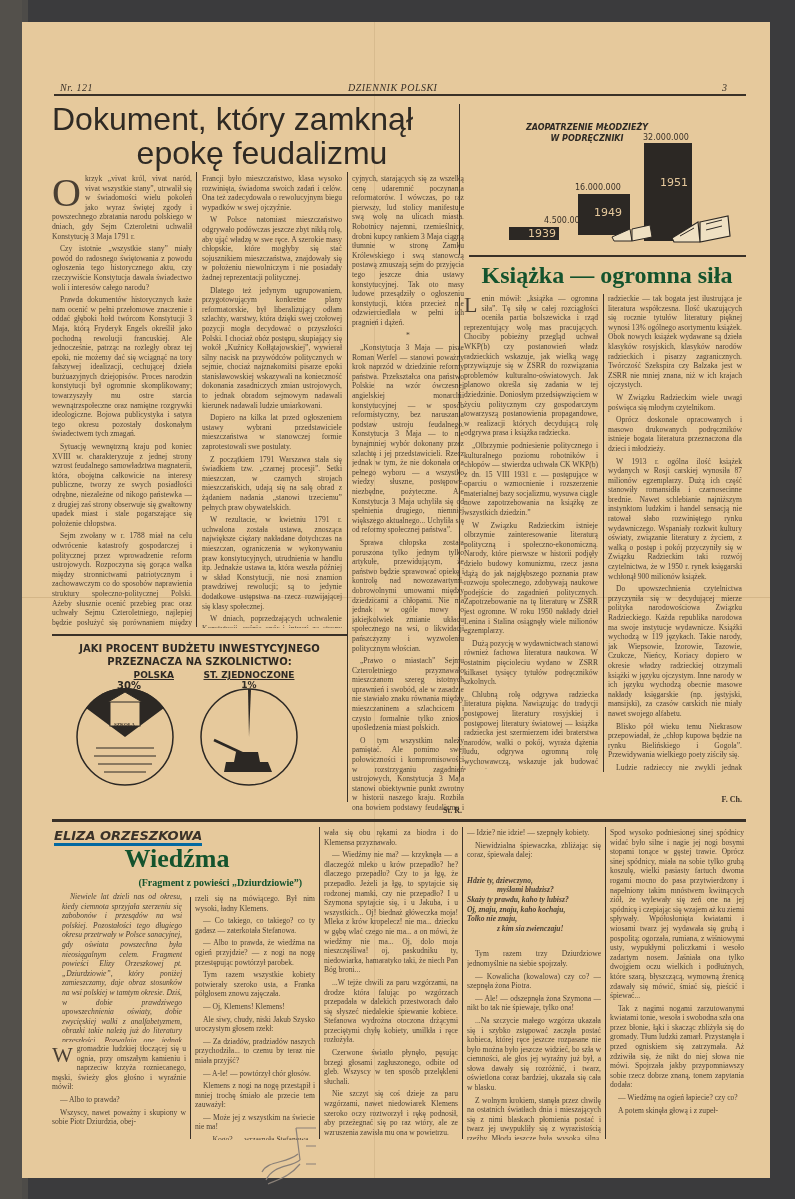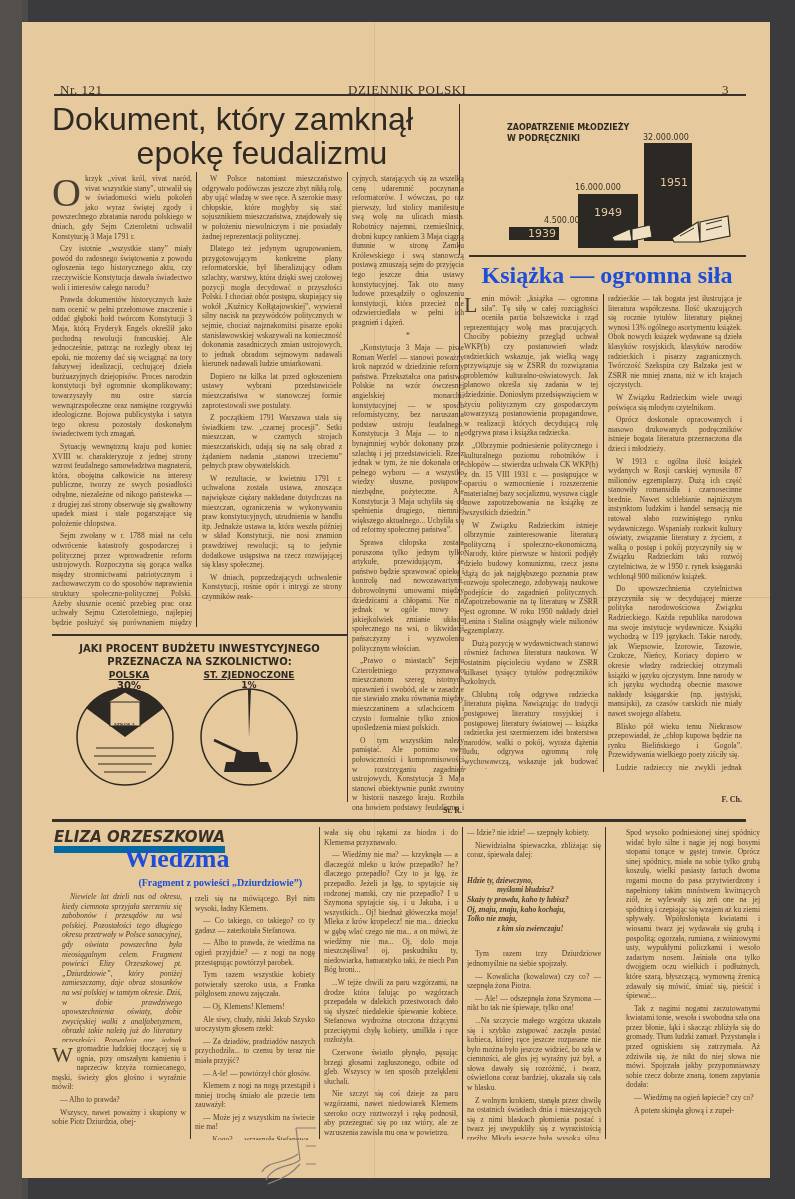--- a/index.html
+++ b/index.html
@@ -3,27 +3,27 @@
 <meta charset="utf-8">
 <style>
   html,body{margin:0;padding:0;}
   body{width:795px;height:1199px;background:#3b3b3d;position:relative;overflow:hidden;font-family:"Liberation Serif",serif;color:#3a3128;}
   .leftstrip{position:absolute;left:0;top:0;width:22px;height:1199px;background:#4a4744;}
   .leftpage{position:absolute;left:0;top:0;width:28px;height:1199px;background:#5a5650;opacity:.6;}
   .paper{position:absolute;left:22px;top:22px;width:748px;height:1156px;background:#e6c99c;}
   .paper .fold{position:absolute;left:0;top:575px;width:100%;height:1px;background:#d4b688;}
   .paper .vfold{position:absolute;left:352px;top:0;width:1px;height:100%;background:#d8bb8e;}
   .abs{position:absolute;}
-  .hdr{font-size:13px;letter-spacing:.5px;}
+  .hdr{font-size:10px;letter-spacing:.5px;font-style:italic;}
   .rule{position:absolute;height:3px;background:#3a3128;}
   .thin{position:absolute;width:1px;background:#3a3128;}
   .col{position:absolute;font-size:7.6px;line-height:9.6px;text-align:justify;overflow:hidden;color:#4a3f33;}
   .col p{margin:0 0 3px 0;text-indent:8px;}
   .sans-title{font-family:"Liberation Sans",sans-serif;font-weight:normal;color:#2f2a24;}
-  .serif-title{font-family:"Liberation Serif",serif;font-weight:bold;color:#1d4ed8;}
+  .serif-title{font-family:"Liberation Serif",serif;font-weight:bold;color:#14532d;}
   .dropcap{float:left;font-size:40px;line-height:34px;margin:2px 4px 0 0;font-family:"Liberation Serif",serif;}
   .handlabel{font-family:"DejaVu Sans",sans-serif;font-weight:bold;color:#2f2a24;}
   .bar{position:absolute;background:#2c2824;color:#e6c99c;font-family:"DejaVu Sans",sans-serif;font-size:11px;text-align:right;}
   .barlbl{position:absolute;font-family:"DejaVu Sans",sans-serif;font-size:8px;color:#3a3128;}
   .italic{font-style:italic;}
   .poem{font-style:italic;font-weight:bold;margin:16px 0;}
   .sig{text-align:right;font-weight:bold;font-size:8px;}
 </style>
 </head>
 <body>
@@ -48,48 +48,49 @@
     <span class="dropcap">O</span>
     <p style="text-indent:0">krzyk „vivat król, vivat naród, vivat wszystkie stany”, utrwalił się w świadomości wielu pokoleń jako wyraz świętej zgody i powszechnego zbratania narodu polskiego w dniach, gdy Sejm Czteroletni uchwalił Konstytucję 3 Maja 1791 r.</p>
     <p>Czy istotnie „wszystkie stany” miały powód do radosnego świętowania z powodu ogłoszenia tego historycznego aktu, czy rzeczywiście Konstytucja dawała świadectwo woli i interesów całego narodu?</p>
     <p>Prawda dokumentów historycznych każe nam ocenić w pełni przełomowe znaczenie i oddać głęboki hołd twórcom Konstytucji 3 Maja, którą Fryderyk Engels określił jako pochodną rewolucji francuskiej. Ale jednocześnie, patrząc na rozległy obraz tej epoki, nie możemy dać się wciągnąć na tory fałszywej idealizacji, cechującej dzieła burżuazyjnych dziejopisów. Proces narodzin konstytucji był ogromnie skomplikowany; towarzyszyły mu ostre starcia wewnątrzspołeczne oraz namiętne rozgrywki ideologiczne. Bojowa publicystyka i satyra tego okresu pozostały doskonałym świadectwem tych zmagań.</p>
     <p>Sytuację wewnętrzną kraju pod koniec XVIII w. charakteryzuje z jednej strony wzrost feudalnego samowładztwa magnaterii, która, obojętna całkowicie na interesy publiczne, tworzy ze swych posiadłości odrębne, niezależne od nikogo państewka — z drugiej zaś strony obserwuje się gwałtowny upadek miast i stale pogarszające się położenie chłopstwa.</p>
     <p>Sejm zwołany w r. 1788 miał na celu odwrócenie katastrofy gospodarczej i politycznej przez wprowadzenie reform ustrojowych. Rozpoczyna się gorąca walka między stronnictwami patriotycznym i zachowawczym co do sposobów naprawienia struktury społeczno-politycznej Polski. Ażeby słusznie ocenić przebieg prac oraz uchwały Sejmu Czteroletniego, najlepiej będzie posłużyć się porównaniem między ówczesnym stanem rzeczy w Polsce i we Francji.</p>
 
   </div>
   <div class="thin" style="left:174px;top:150px;height:455px;"></div>
   <div class="col" style="left:180px;top:152px;width:140px;height:454px;">
+    <p style="text-indent:0">Francji było mieszczaństwo, klasa wysoko rozwinięta, świadoma swoich zadań i celów. Ona też zadecydowała o rewolucyjnym biegu wypadków w swej ojczyźnie.</p>
     <p>W Polsce natomiast mieszczaństwo odgrywało podówczas jeszcze zbyt nikłą rolę, aby ująć władzę w swe ręce. A szerokie masy chłopskie, które mogłyby się stać sojusznikiem mieszczaństwa, znajdowały się w położeniu niewolniczym i nie posiadały żadnej reprezentacji politycznej.</p>
     <p>Dlatego też jedynym ugrupowaniem, przygotowującym konkretne plany reformatorskie, był liberalizujący odłam szlachty, warstwy, która dzięki swej czołowej pozycji mogła decydować o przyszłości Polski. I chociaż obóz postępu, skupiający się wokół „Kuźnicy Kołłątajowskiej”, wywierał silny nacisk na przywódców politycznych w sejmie, chociaż najznakomitsi pisarze epoki stanisławowskiej wskazywali na konieczność dokonania zasadniczych zmian ustrojowych, to jednak obradom sejmowym nadawali kierunek nadawali ludzie umiarkowani.</p>
     <p>Dopiero na kilka lat przed ogłoszeniem ustawy wybrani przedstawiciele mieszczaństwa w stanowczej formie zaprotestowali swe postulaty.</p>
     <p>Z początkiem 1791 Warszawa stała się świadkiem tzw. „czarnej procesji”. Setki mieszczan, w czarnych strojach mieszczańskich, udają się na salę obrad z żądaniem nadania „stanowi trzeciemu” pełnych praw obywatelskich.</p>
     <p>W rezultacie, w kwietniu 1791 r. uchwalona została ustawa, znosząca największe ciężary nakładane dotychczas na mieszczan, ograniczenia w wykonywaniu praw konstytucyjnych, utrudnienia w handlu itp. Jednakże ustawa ta, która weszła później w skład Konstytucji, nie nosi znamion prawdziwej rewolucji; są to jedynie dodatkowe ustępstwa na rzecz rozwijającej się klasy społecznej.</p>
     <p>W dniach, poprzedzających uchwalenie Konstytucji, rośnie opór i intrygi ze strony czynników reak-</p>
   </div>
   <div class="thin" style="left:325px;top:150px;height:630px;"></div>
   <div class="col" style="left:330px;top:152px;width:112px;height:640px;">
     <p style="text-indent:0">cyjnych, starających się za wszelką cenę udaremnić poczynania reformatorów. I wówczas, po raz pierwszy, lud stolicy manifestuje swą wolę na ulicach miasta. Robotnicy najemni, rzemieślnicy, drobni kupcy rankiem 3 Maja ciągną tłumnie w stronę Zamku Królewskiego i swą stanowczą postawą zmuszają sejm do przyjęcia tego jeszcze dnia ustawy konstytucyjnej. Tak oto masy ludowe przesądziły o ogłoszeniu konstytucji, która przecież nie odzwierciedlała w pełni ich pragnień i dążeń.</p>
     <p style="text-align:center;text-indent:0">*</p>
     <p>„Konstytucja 3 Maja — pisze Roman Werfel — stanowi poważny krok naprzód w dziedzinie reformy państwa. Przekształca ona państwo Polskie na wzór ówczesnej angielskiej monarchii konstytucyjnej — w sposób reformistyczny, bez naruszania podstaw ustroju feudalnego. Konstytucja 3 Maja — to nie bynajmniej wybór dokonany przez szlachtę i jej przedstawicieli. Rzecz jednak w tym, że nie dokonała ona pełnego wyboru — a wszystko wiedzy słuszne, postępowe, niezbędne, pożyteczne. Ale Konstytucja 3 Maja uchyliła się od spełnienia drugiego, niemniej większego aktualnego... Uchyliła się od reformy społecznej państwa”.</p>
     <p>Sprawa chłopska została poruszona tylko jednym tylko artykułe, przewidującym, że państwo będzie sprawować opiekę i kontrolę nad nowozawartymi, dobrowolnymi umowami między dziedzicami a chłopami. Nie ma jednak w ogóle mowy o jakiejkolwiek zmianie układu społecznego na wsi, o likwidacji pańszczyzny i wyzwoleniu politycznym włościan.</p>
     <p>„Prawo o miastach” Sejmu Czteroletniego przyznawało mieszczanom szereg istotnych uprawnień i swobód, ale w zasadzie nie stawiało znaku równania między mieszczaninem a szlachcicem i czysto formalnie tylko zniosło upośledzenia miast polskich.</p>
     <p>O tym wszystkim należy pamiętać. Ale pomimo swej połowiczności i kompromisowości w rozstrzyganiu zagadnień ustrojowych, Konstytucja 3 Maja stanowi obiektywnie punkt zwrotny w historii naszego kraju. Rozbiła ona bowiem podstawy feudalizmu i przyniosła zapowiedź nowej epoki, w której warstwy upośledzone zaczną coraz odważniej domagać się swoich praw.</p>
 
   </div>
   <div class="abs sig" style="left:330px;top:784px;width:110px;">St. R.</div>
 
-  <div class="abs handlabel" style="left:485px;top:100px;width:160px;text-align:left;font-size:8px;line-height:11px;">
+  <div class="abs handlabel" style="left:485px;top:100px;width:160px;text-align:center;font-size:8px;line-height:11px;font-style:italic;">
     <div>ZAOPATRZENIE MŁODZIEŻY</div>
     <div>W PODRĘCZNIKI</div>
   </div>
   <div>
     <div class="barlbl" style="left:487px;top:194px;margin-left:35px;">4.500.000</div>
     <div class="bar" style="left:487px;top:205px;width:47px;height:13px;padding-right:3px;"><span>1939</span></div>
     <div class="barlbl" style="left:553px;top:161px;">16.000.000</div>
-    <div class="bar" style="left:556px;top:172px;width:44px;height:54px;padding-right:16px;line-height:38px;"><span>1949</span></div>
+    <div class="bar" style="left:556px;top:172px;width:44px;height:41px;padding-right:8px;line-height:38px;"><span>1949</span></div>
     <div class="barlbl" style="left:621px;top:111px;">32.000.000</div>
     <div class="bar" style="left:622px;top:121px;width:44px;height:98px;padding-right:4px;line-height:80px;"><span>1951</span></div>
     <svg class="abs" style="left:588px;top:195px;" width="44" height="26">
         <path d="M2 20 L20 12 L22 24 L4 24Z M22 12 L40 8 L42 20 L22 24Z" fill="#efe0c2" stroke="#2c2824" stroke-width="1"></path>
       </svg>
     <svg class="abs" style="left:648px;top:188px;" width="62" height="34">
         <path d="M2 28 L28 12 L30 32 L4 32Z M30 12 L58 6 L60 26 L30 32Z" fill="#efe0c2" stroke="#2c2824" stroke-width="1.2"></path>
         <path d="M10 26 L24 18 M36 14 L52 10 M36 20 L52 16" stroke="#2c2824" stroke-width="1"></path>
       </svg>
   </div>
@@ -116,21 +117,21 @@
     <p>Blisko pół wieku temu Niekrasow przepowiadał, że „chłop kupowa będzie na rynku Bielińskiego i Gogola”. Przewidywania wielkiego poety ziściły się.</p>
     <p>Ludzie radzieccy nie zwykli jednak spoczywać na laurach. Realizowane przez długie lata wskazanie Stalina: „Działalność wydawnicza nie może się z dnia na dzień, ale z godziny na godzinę, bowiem słowo drukowane jest najostrzejszym i najpotężniejszym orężem naszej partii” — nie tylko, że nic nie utraciło ze swej aktualności, ale jest urzeczywistniane coraz szerzej i w coraz doskonalszy sposób.</p>
   </div>
   <div class="abs sig" style="left:586px;top:773px;width:134px;">F. Ch.</div>
 
   <div class="rule" style="left:30px;top:612px;width:295px;height:2px;"></div>
   <div class="abs handlabel" style="left:30px;top:620px;width:295px;text-align:center;font-size:10px;line-height:13px;">
     <div>JAKI PROCENT BUDŻETU INWESTYCYJNEGO</div>
     <div>PRZEZNACZA NA SZKOLNICTWO:</div>
   </div>
-  <div class="abs handlabel" style="left:62px;top:648px;width:90px;text-align:center;font-size:9px;text-decoration:underline;">POLSKA</div>
+  <div class="abs handlabel" style="left:62px;top:648px;width:90px;text-align:right;font-size:9px;text-decoration:underline;">POLSKA</div>
   <div class="abs handlabel" style="left:62px;top:658px;width:90px;text-align:center;font-size:10px;">30%</div>
   <div class="abs handlabel" style="left:172px;top:648px;width:110px;text-align:center;font-size:9px;text-decoration:underline;">ST. ZJEDNOCZONE</div>
   <div class="abs handlabel" style="left:172px;top:658px;width:110px;text-align:center;font-size:9px;">1%</div>
   <svg class="abs" style="left:52px;top:664px;" width="102" height="102">
     <circle cx="51" cy="51" r="48" fill="none" stroke="#2c2824" stroke-width="1.5"></circle>
     <path d="M51 51 L12 22 A48 48 0 0 1 90 22 Z" fill="#2c2824"></path>
     <rect x="36" y="14" width="30" height="26" fill="#e6c99c" stroke="#2c2824"></rect>
     <path d="M34 16 L51 6 L68 16Z" fill="#e6c99c" stroke="#2c2824"></path>
     <g stroke="#2c2824" stroke-width="1">
         <line x1="22" y1="62" x2="80" y2="62"></line>
@@ -142,21 +143,21 @@
   <svg class="abs" style="left:176px;top:664px;" width="102" height="102">
     <circle cx="51" cy="51" r="48" fill="none" stroke="#2c2824" stroke-width="1.5"></circle>
     <path d="M51 51 L50 3 L53 3 Z" fill="#2c2824"></path>
     <path d="M28 76 L70 76 L74 86 L26 86Z M38 66 L60 66 L62 76 L36 76Z" fill="#2c2824"></path>
     <line x1="16" y1="54" x2="46" y2="68" stroke="#2c2824" stroke-width="2.5"></line>
   </svg>
   <div class="abs" style="left:92px;top:700px;font-size:5px;font-weight:bold;">SZKOŁA</div>
 
   <div class="rule" style="left:30px;top:797px;width:694px;height:3px;"></div>
 
-  <div class="abs" style="left:32px;top:806px;font-family:'DejaVu Sans',sans-serif;font-size:15px;font-weight:bold;font-style:italic;border-bottom:7px solid #0369a1;">ELIZA ORZESZKOWA</div>
+  <div class="abs" style="left:32px;top:806px;font-family:'DejaVu Sans',sans-serif;font-size:13px;font-weight:bold;font-style:italic;border-bottom:3px solid #0369a1;">ELIZA ORZESZKOWA</div>
   <div class="abs serif-title" style="left:30px;top:822px;width:250px;text-align:center;font-size:26px;">Wiedźma</div>
   <div class="abs serif-title" style="left:30px;top:855px;width:250px;text-align:right;font-size:10px;">(Fragment z powieści „Dziurdziowie”)</div>
 
   <div class="col" style="left:40px;top:870px;width:120px;height:150px;">
     <p class="italic">Niewiele lat dzieli nas od okresu, kiedy ciemnota sprzyjała szerzeniu się zabobonów i przesądów na wsi polskiej. Pozostałości tego długiego okresu przetrwały w Polsce sanacyjnej, gdy oświata powszechna była nieosiągalnym celem. Fragment powieści Elizy Orzeszkowej pt. „Dziurdziowie”, który poniżej zamieszczamy, daje obraz stosunków na wsi polskiej w tamtym okresie. Dziś, w dobie prawdziwego upowszechnienia oświaty, dobie zwycięskiej walki z analfabetyzmem, obrazki takie należą już do literatury przeszłości. Pozwalają one jednak uzmysłowić sobie drogę, którąśmy w Polsce Ludowej w tej dziedzinie przebyli.</p>
   </div>
   <div class="col" style="left:30px;top:1022px;width:134px;height:98px;">
     <span class="dropcap" style="font-size:22px;line-height:18px;">W</span>
     <p style="text-indent:0">gromadzie ludzkiej tłoczącej się u ognia, przy omszałym kamieniu i naprzeciw krzyża rozniecanego, męski, świeży głos głośno i wyraźnie mówił:</p>
     <p>— Albo to prawda?</p>
@@ -197,21 +198,21 @@
       <div>Tolko nie znaju,</div>
       <div style="padding-left:30px">z kim sia zwienczaju!</div>
     </div>
     <p>Tym razem trzy Dziurdziowe jednomyślnie na siebie spojrzały.</p>
     <p>— Kowalicha (kowalowa) czy co? — szepnęła żona Piotra.</p>
     <p>— Ale! — odszepnęła żona Szymona — nikt bo tak nie śpiewaje, tylko ona!</p>
     <p>...Na szczycie małego wzgórza ukazała się i szybko zstępować zaczęła postać kobieca, której ręce jeszcze rozpasane nie było można było jeszcze widzieć, bo szła w ciemności, ale głos jej wyraźny już był, a słowa dawały się rozróżnić, i twarz, oświetlona coraz bardziej, ukazała się cała w blasku.</p>
     <p>Z wolnym krokiem, stanęła przez chwilę na ostatnich światłach dnia i mieszających się z nimi blaskach płomienia postać i twarz jej uwypukliły się z wyrazistością rzeźby. Młodą jeszcze była, wysoką, silną, kształtną.</p>
   </div>
   <div class="thin" style="left:583px;top:805px;height:312px;"></div>
-  <div class="col" style="left:588px;top:806px;width:134px;height:312px;margin-left:16px;">
+  <div class="col" style="left:588px;top:806px;width:134px;height:312px;">
     <p style="text-indent:0">Spod wysoko podniesionej sinej spódnicy widać było silne i nagie jej nogi bosymi stopami tonące w gęstej trawie. Oprócz sinej spódnicy, miała na sobie tylko grubą koszulę, wielki pasiasty fartuch dwoma rogami mocno do pasa przytwierdzony i napełniony takim mnóstwem kwitnących ziół, że wylewały się zeń one na jej spódnicę i czepiając się wzajem aż ku ziemi spływały. Wpółosłonięta kwiatami i wiosami twarz jej wydawała się grubą i pospolitą; ogorzała, rumiana, z wiśniowymi usty, wypukłymi policzkami i wesoło zadartym nosem. Jaśniała ona tylko dwojgiem oczu wielkich i podłużnych, które szarą, błyszczącą, wymowną źrenicą zdawały się mówić, śmiać się, pieścić i śpiewać...</p>
     <p>Tak z nagimi nogami zarzutowanymi kwiatami tonie, wesoła i swobodna szła ona przez błonie, łąki i skacząc zbliżyła się do gromady. Tłum ludzki zamarł. Przystanęła i przed ogniskiem się zatrzymała. Aż zdziwiła się, że nikt do niej słowa nie mówi. Spojrzała jakby przypomniawszy sobie rzecz dobrze znaną, tonem zapytania dodała:</p>
     <p>— Wiedźmę na ogień łapiecie? czy co?</p>
     <p>A potem skinęła głową i z zupeł-</p>
   </div>
 
   <svg class="abs" style="left:238px;top:1102px;" width="60" height="64">
     <path d="M36 4 L56 4 M36 4 L40 36 M46 22 L56 22 M46 40 L56 40 M40 36 C30 44 14 40 6 56 M38 30 C26 40 8 36 2 48 M40 40 C30 52 22 54 8 60" stroke="#8a8078" stroke-width="1.2" fill="none"></path>
   </svg>
 </div>

